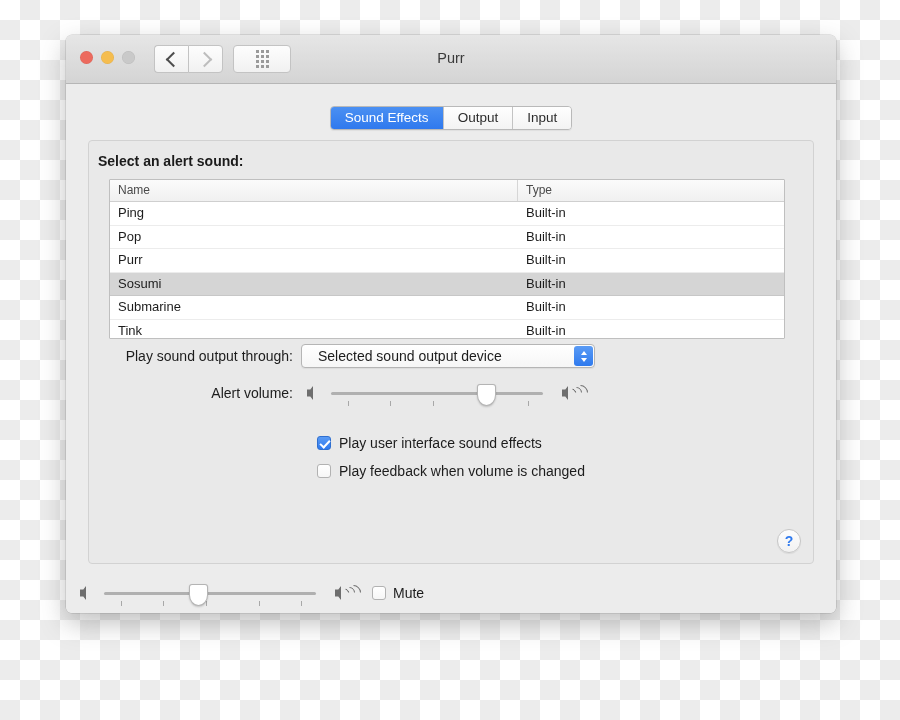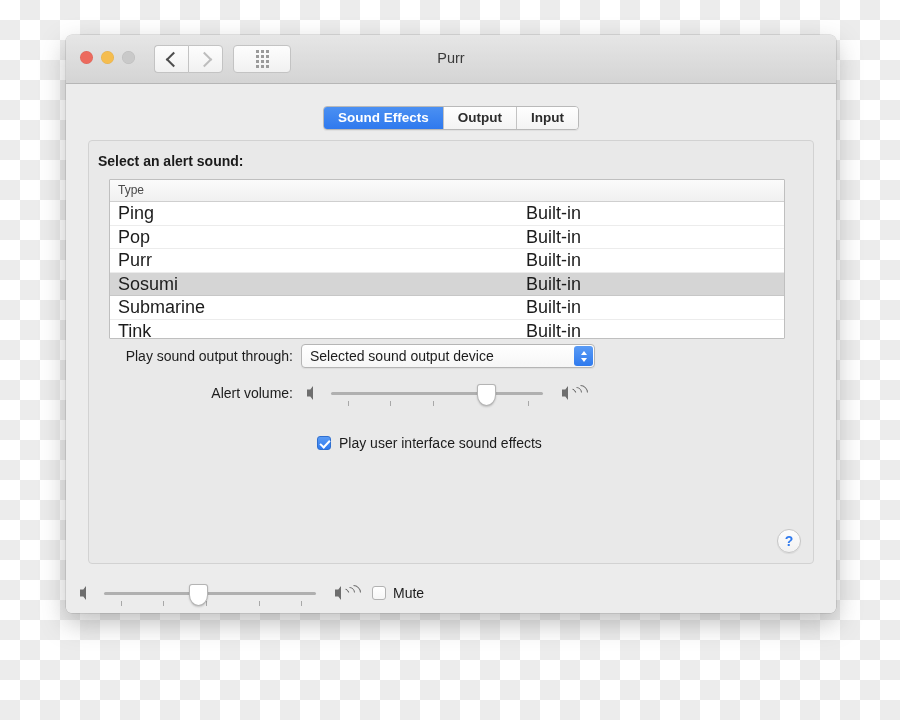--- a/index.html
+++ b/index.html
@@ -157,21 +157,20 @@
     top: 22px;
     display: flex;
     justify-content: center;
   }
   .tabstrip {
     display: flex;
     border-radius: 4px;
     overflow: hidden;
     border: 1px solid #b9b9b9;
     box-shadow: 0 1px 1px rgba(0,0,0,0.06);
-    font-weight: bold;
   }
   .tab {
     padding: 0 14px;
     height: 22px;
     line-height: 22px;
     font-size: 13.5px;
     color: #2c2c2c;
     background: linear-gradient(to bottom,#fefefe,#f3f3f3);
     border-right: 1px solid #c3c3c3;
   }
@@ -230,21 +229,21 @@
   .th.name { width: 408px; border-right: 1px solid #d6d6d6; }
   .th.type { flex: 1; }
 
   .trow {
     display: flex;
     height: 22.5px;
     border-bottom: 1px solid #ececec;
   }
   .trow.selected { background: #d5d5d5; border-bottom-color: #c7c7c7; }
   .td {
-    font-size: 18px;
+    font-size: 13px;
     color: #1c1c1c;
     line-height: 22.5px;
     padding-left: 8px;
     box-sizing: border-box;
   }
   .td.name { width: 408px; }
   .td.type { flex: 1; }
 
   
   .row-popup {
@@ -264,21 +263,21 @@
     width: 292px;
     height: 22px;
     background: linear-gradient(to bottom,#ffffff,#f6f6f6);
     border: 1px solid #b5b5b5;
     border-radius: 4px;
     display: flex;
     align-items: center;
     position: relative;
     box-shadow: 0 1px 1px rgba(0,0,0,0.06);
   }
-  .popup-text { font-size: 14px; color: #1c1c1c; padding-left: 8px; }
+  .popup-text { font-size: 14px; color: #1c1c1c; padding-left: 16px; }
   .popup-arrows {
     position: absolute;
     right: 1px; top: 1px;
     width: 19px; height: 20px;
     border-radius: 3px;
     background: linear-gradient(to bottom,#5a9bf5,#2f7aee);
     display: flex;
     flex-direction: column;
     align-items: center;
     justify-content: center;
@@ -442,20 +441,21 @@
           <div class="tab">Input</div>
         </div>
       </div>
 
       <div class="panel">
 
         <div class="panel-label">Select an alert sound:</div>
 
         <div class="table">
           <div class="thead">
+            <div class="th name">Name</div>
             <div class="th type">Type</div>
           </div>
 
           <div class="trow">
             <div class="td name">Ping</div>
             <div class="td type">Built-in</div>
           </div>
           <div class="trow">
             <div class="td name">Pop</div>
             <div class="td type">Built-in</div>
@@ -510,20 +510,24 @@
             <span class="wave" style="left:12px; top:3px; width:5px; height:5px;"></span>
             <span class="wave" style="left:14px; top:1px; width:9px; height:9px;"></span>
             <span class="wave" style="left:16px; top:-1px; width:13px; height:13px;"></span>
           </span>
         </div>
 
         <div class="cb-row" style="left:222px; top:294px;">
           <span class="cbox checked"></span>
           <span class="cb-label">Play user interface sound effects</span>
         </div>
+        <div class="cb-row" style="left:222px; top:322px;">
+          <span class="cbox"></span>
+          <span class="cb-label">Play feedback when volume is changed</span>
+        </div>
 
         <div class="help">?</div>
       </div>
 
       <div class="row-slider" style="left:0; right:0; top:501px;">
 
         <span class="spk" style="margin-left:9px">
           <span class="box"></span>
         </span>
 

